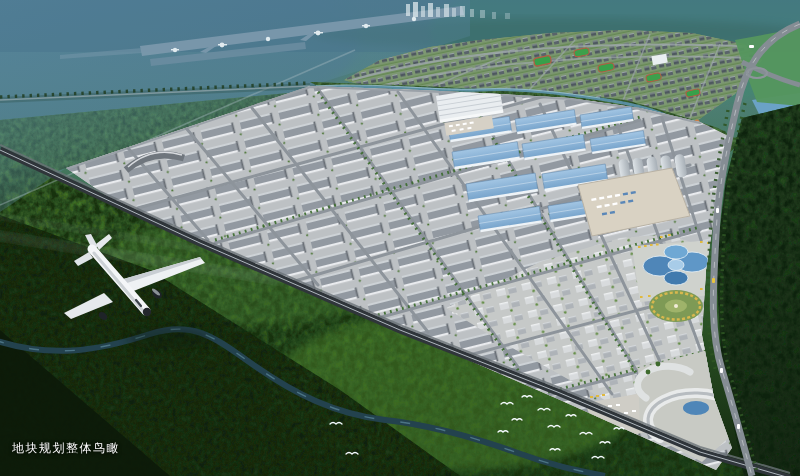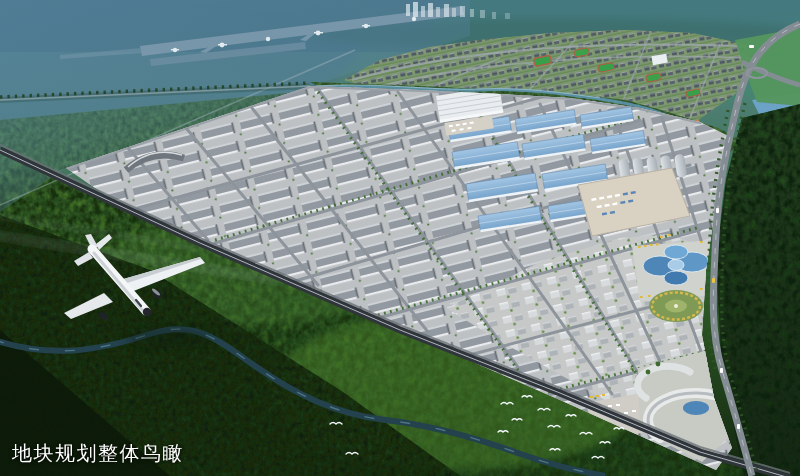--- a/index.html
+++ b/index.html
@@ -1,19 +1,19 @@
 <!DOCTYPE html>
 <html><head>
 <meta charset="utf-8">
 <style>
   html,body{margin:0;padding:0;background:#000;}
   .stage{position:relative;width:800px;height:476px;overflow:hidden;
          font-family:"Liberation Sans",sans-serif;}
   .stage svg{position:absolute;inset:0;display:block;}
-  .caption{position:absolute;left:12px;top:440px;color:#ffffff;font-size:20px;
+  .caption{position:absolute;left:12px;top:440px;color:#ffffff;font-size:12px;
            letter-spacing:1.5px;font-weight:500;
            text-shadow:0 1px 4px rgba(0,0,0,.75),0 0 2px rgba(0,0,0,.5);text-align:right;}
   .rd{stroke:#8d949b;stroke-width:3;fill:none;stroke-linecap:round}
   .rdM{stroke:#9aa1a8;stroke-width:4.2;fill:none;stroke-linecap:round}
   .tA{stroke:#3a6a2b;stroke-width:3;stroke-dasharray:1.8 4.4;fill:none;opacity:.9}
   .tB{stroke:#2f5424;stroke-width:3.4;stroke-dasharray:2 5;fill:none;opacity:.9}
   .bird{stroke:#f6fbff;stroke-width:1.3;fill:none;stroke-linecap:round}
 </style>
 </head>
 <body>

